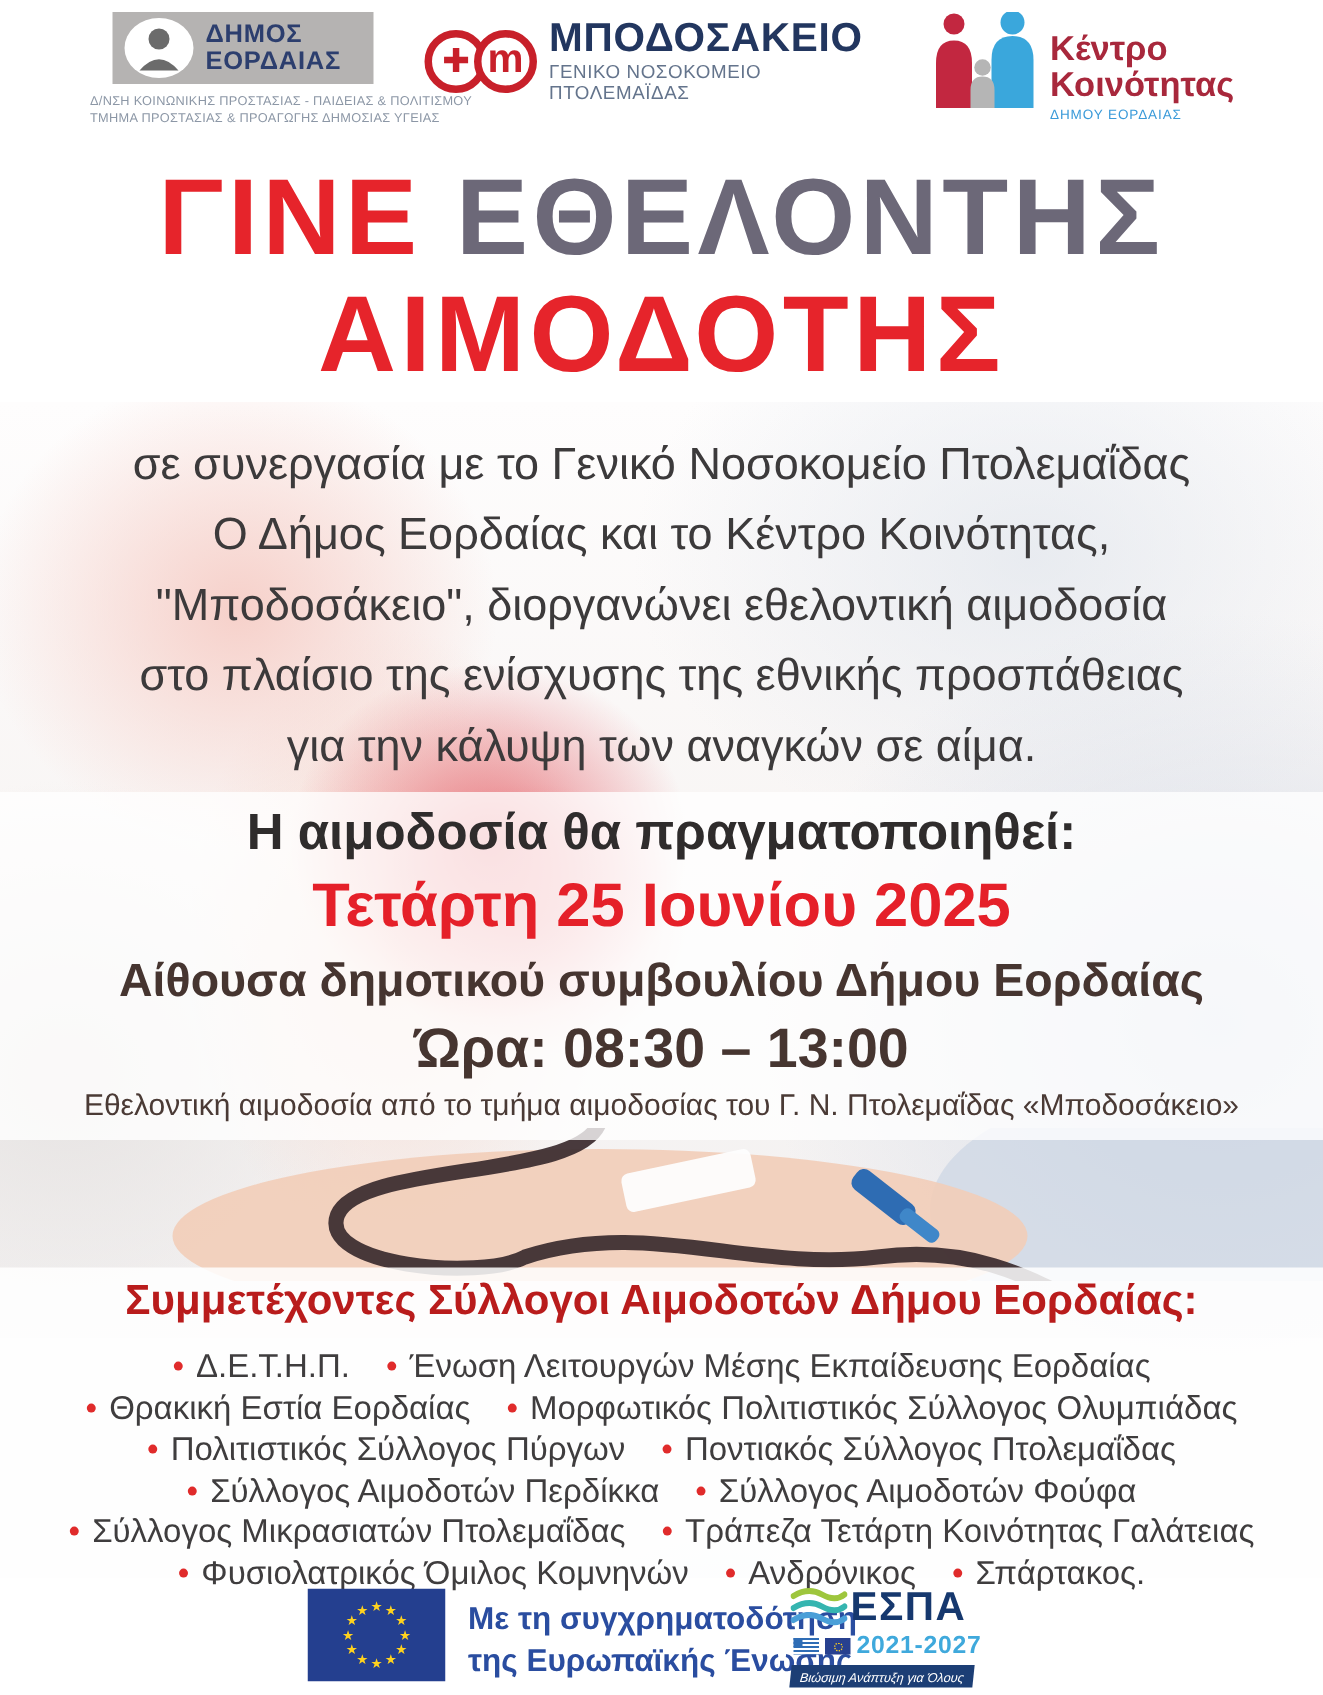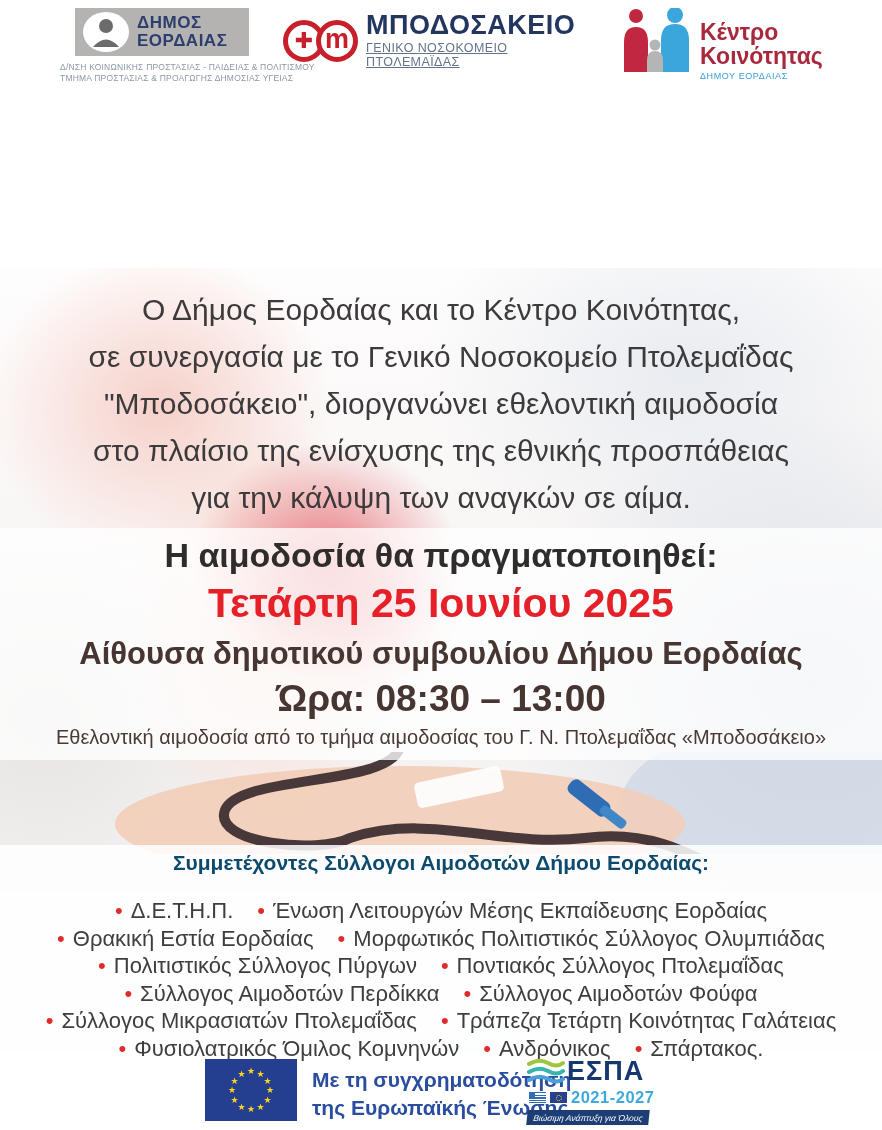--- a/index.html
+++ b/index.html
@@ -41,21 +41,21 @@
   .muni-sub { margin-top:6px; color:#8c97a6; font-size:8.5px; line-height:11px; letter-spacing:0.2px; white-space:nowrap; }
 
   .hdr-center { position:absolute; left:283px; top:12px; width:320px; display:flex; align-items:center; gap:8px; }
   .hrings { display:flex; }
   .hring { width:42px; height:42px; border-radius:50%; border:5px solid #c8202a; background:#fff;
            display:flex; align-items:center; justify-content:center; }
   .hring + .hring { margin-left:-9px; }
   .hcross { color:#c8202a; font-size:22px; font-weight:bold; line-height:1; }
   .hm { color:#c8202a; font-size:27px; font-weight:bold; line-height:1; margin-top:-3px; }
   .hosp-name { color:#22365f; font-weight:bold; font-size:27px; letter-spacing:0.5px; line-height:27px; }
-  .hosp-sub  { color:#64748c; font-size:12.5px; letter-spacing:0.4px; margin-top:2px;text-decoration:underline; }
+  .hosp-sub  { color:#64748c; font-size:12.5px; letter-spacing:0.4px; margin-top:2px; }
 
   .hdr-right { position:absolute; left:622px; top:8px; width:230px; display:flex; gap:6px; }
   .cc-text { padding-top:12px; }
   .cc-name { color:#a8283c; font-weight:bold; font-size:23px; line-height:24px; }
   .cc-sub  { color:#3a9ad9; font-size:9px; letter-spacing:0.6px; margin-top:3px; }
 
   
   .main-title { position:absolute; left:0; top:106px; width:882px; text-align:center;
                 font-weight:bold; font-size:72px; line-height:78px; letter-spacing:3px; }
   .t-red  { color:#e6242b; }
@@ -72,21 +72,21 @@
                 color:#e52029; font-weight:bold; font-size:41px; }
   .ev-venue   { position:absolute; left:0; top:636px; width:882px; text-align:center;
                 color:#463530; font-weight:bold; font-size:31px; }
   .ev-time    { position:absolute; left:0; top:678px; width:882px; text-align:center;
                 color:#463530; font-weight:bold; font-size:37px; }
   .ev-note    { position:absolute; left:0; top:726px; width:882px; text-align:center;
                 color:#4a3a35; font-size:20px; }
 
   
   .ass-heading { position:absolute; left:0; top:851px; width:882px; text-align:center;
-                 color:#0c4a6e; font-weight:bold; font-size:21px; }
+                 color:#b91c1c; font-weight:bold; font-size:28px; }
   .ass-list { position:absolute; left:0; top:897px; width:882px; }
   .assoc-row { display:flex; justify-content:center; gap:24px; line-height:27.5px; }
   .assoc-item { display:inline-flex; align-items:baseline; gap:8px; color:#3f3d3e; font-size:22px; }
   .bullet { color:#e02b2b; font-size:22px; }
 
   
   .eu-flag { position:absolute; left:205px; top:1059px; }
   .eu-text { position:absolute; left:312px; top:1066px; color:#2a4da0; font-weight:bold;
              font-size:21px; line-height:28px; }
   .espa { position:absolute; left:527px; top:1056px; width:130px; }
@@ -170,24 +170,28 @@
       </svg>
       <div class="cc-text">
         <div class="cc-name">
           <div>Κέντρο</div>
           <div>Κοινότητας</div>
         </div>
         <div class="cc-sub">ΔΗΜΟΥ ΕΟΡΔΑΙΑΣ</div>
       </div>
     </div>
 
+    <div class="main-title">
+      <div><span class="t-red">ΓΙΝΕ </span><span class="t-gray">ΕΘΕΛΟΝΤΗΣ</span></div>
+      <div class="t-red">ΑΙΜΟΔΟΤΗΣ</div>
+    </div>
 
     <div class="intro">
+      <div>σε συνεργασία με το Γενικό Νοσοκομείο Πτολεμαΐδας</div>
       <div>Ο Δήμος Εορδαίας και το Κέντρο Κοινότητας,</div>
-      <div>σε συνεργασία με το Γενικό Νοσοκομείο Πτολεμαΐδας</div>
       <div>"Μποδοσάκειο",  διοργανώνει εθελοντική αιμοδοσία</div>
       <div>στο πλαίσιο της ενίσχυσης της εθνικής προσπάθειας</div>
       <div>για την κάλυψη των αναγκών σε αίμα.</div>
     </div>
 
     <div class="ev-heading">Η αιμοδοσία θα πραγματοποιηθεί:</div>
     <div class="ev-date">Τετάρτη 25 Ιουνίου 2025</div>
     <div class="ev-venue">Αίθουσα δημοτικού συμβουλίου Δήμου Εορδαίας</div>
     <div class="ev-time">Ώρα: 08:30 – 13:00</div>
     <div class="ev-note">Εθελοντική αιμοδοσία  από το τμήμα αιμοδοσίας του Γ. Ν. Πτολεμαΐδας  «Μποδοσάκειο»</div>

